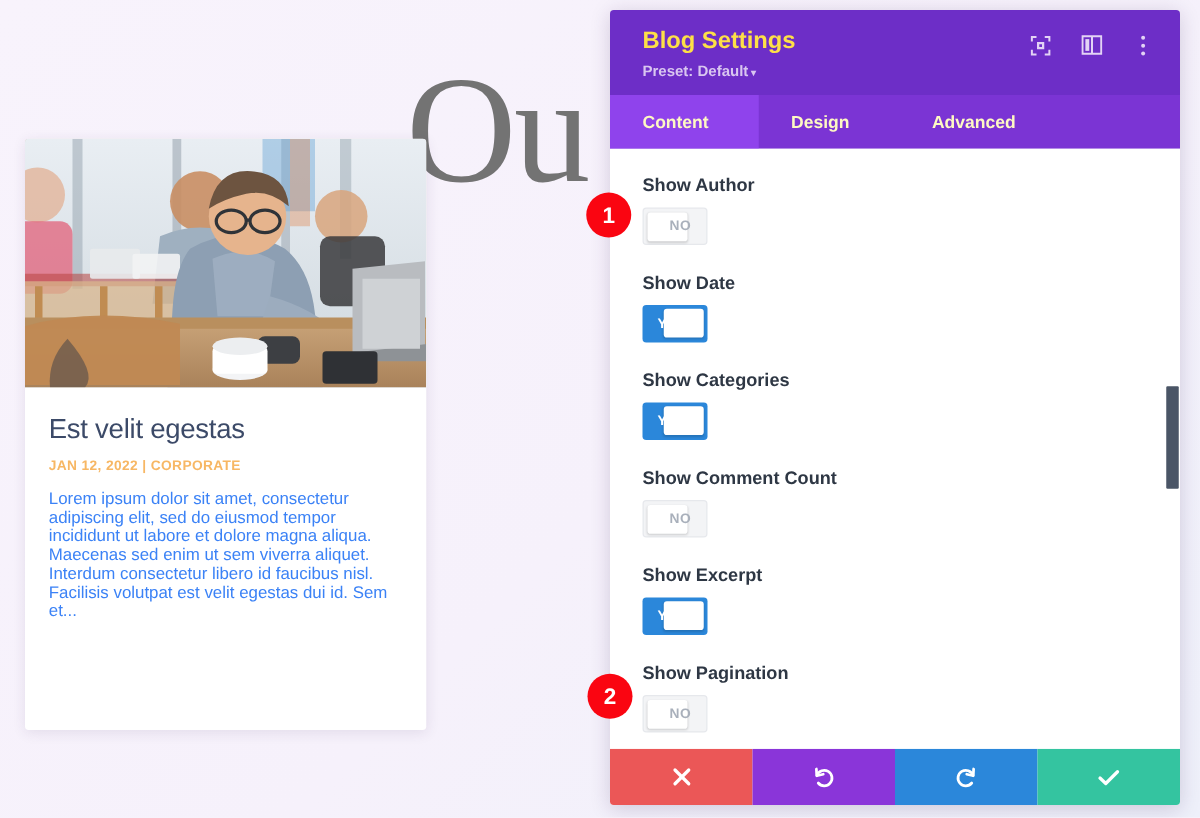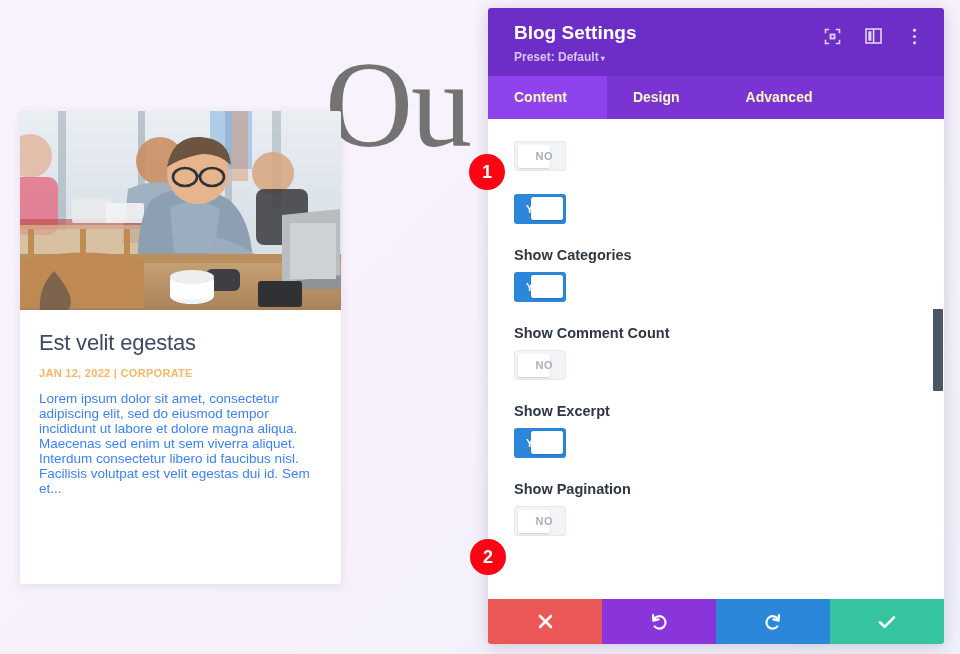--- a/index.html
+++ b/index.html
@@ -101,21 +101,21 @@
   
   #panel-header {
     background: #6d2ec7;
     padding: 14px 21px 12px 26px;
     display: flex;
     align-items: flex-start;
     justify-content: space-between;
     flex: 0 0 auto;
   }
   #panel-title {
-    color: #ffffff;
+    color: #fde047;
     font-size: 19px;
     font-weight: 700;
     line-height: 1.2;
   }
   #panel-preset {
     color: #d9c6f0;
     font-size: 12px;
     font-weight: 700;
     margin-top: 5px;
   }
@@ -388,27 +388,29 @@
 
   <div id="panel-tabs">
     <div class="tab active">Content</div>
     <div class="tab">Design</div>
     <div class="tab">Advanced</div>
   </div>
 
   <div id="panel-body">
 
     <div class="field">
+      <div class="field-label">Show Author</div>
       <div class="toggle off">
         <span class="knob"></span>
         <span class="state">NO</span>
       </div>
     </div>
 
     <div class="field">
+      <div class="field-label">Show Date</div>
       <div class="toggle on">
         <span class="knob"></span>
         <span class="state">YES</span>
       </div>
     </div>
 
     <div class="field">
       <div class="field-label">Show Categories</div>
       <div class="toggle on">
         <span class="knob"></span>

